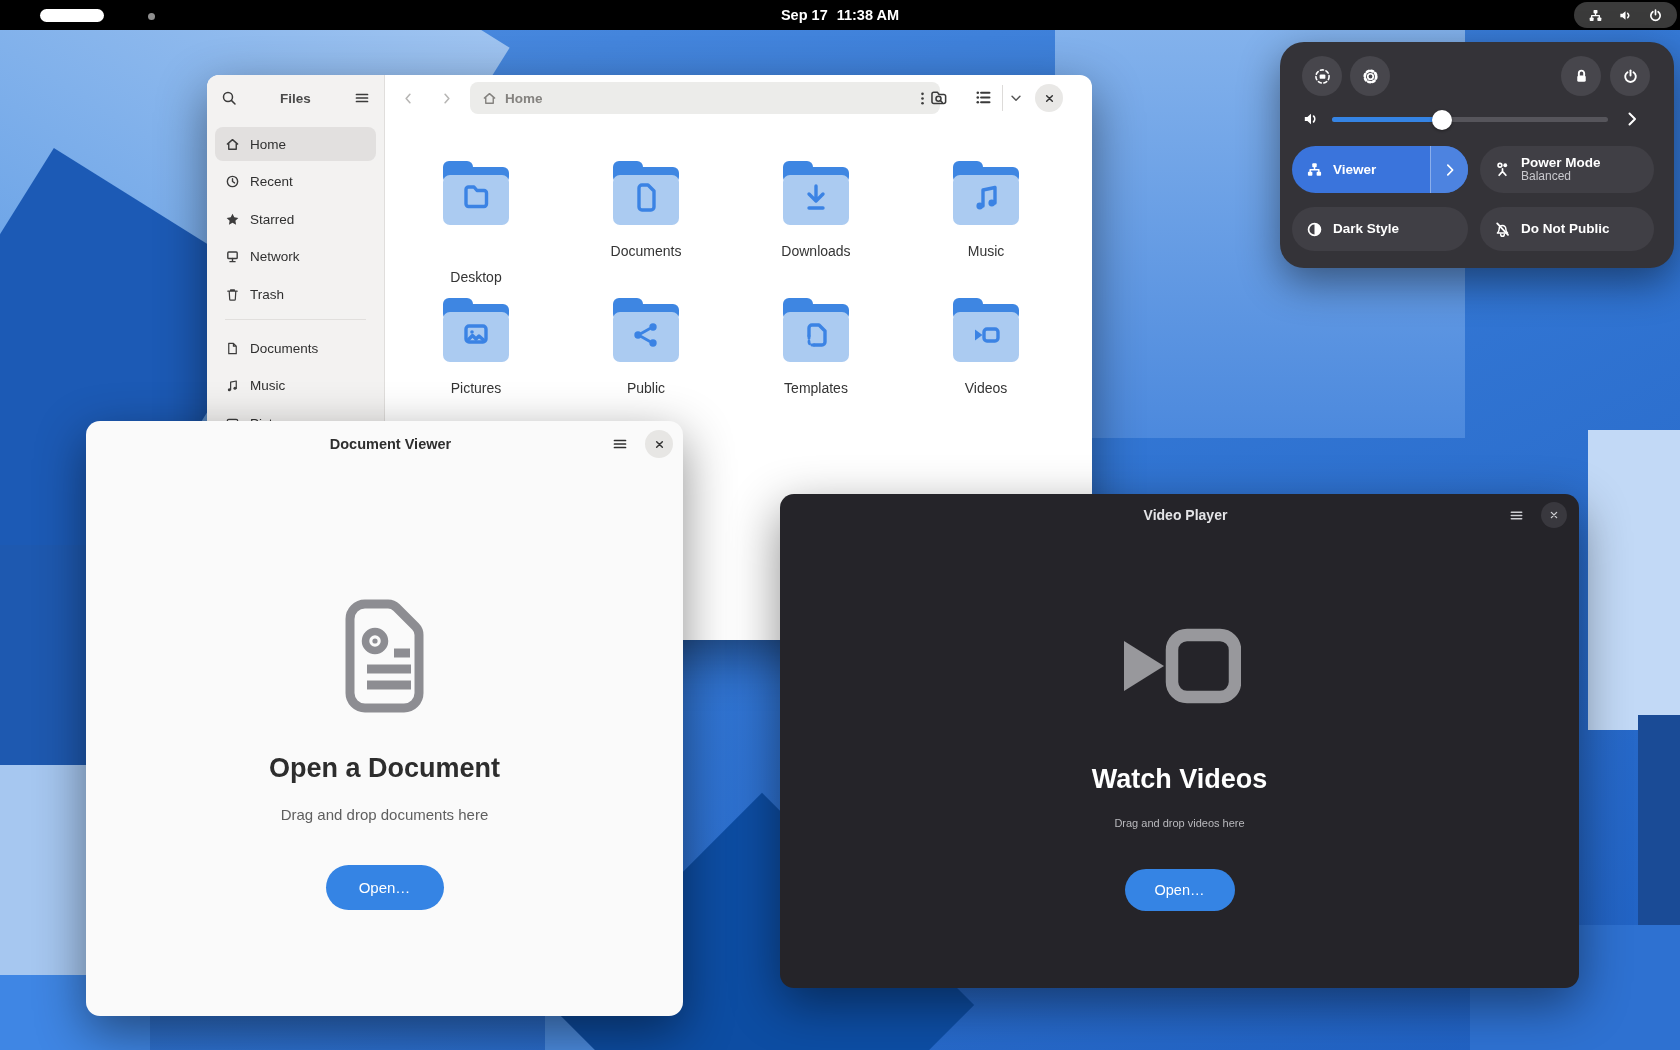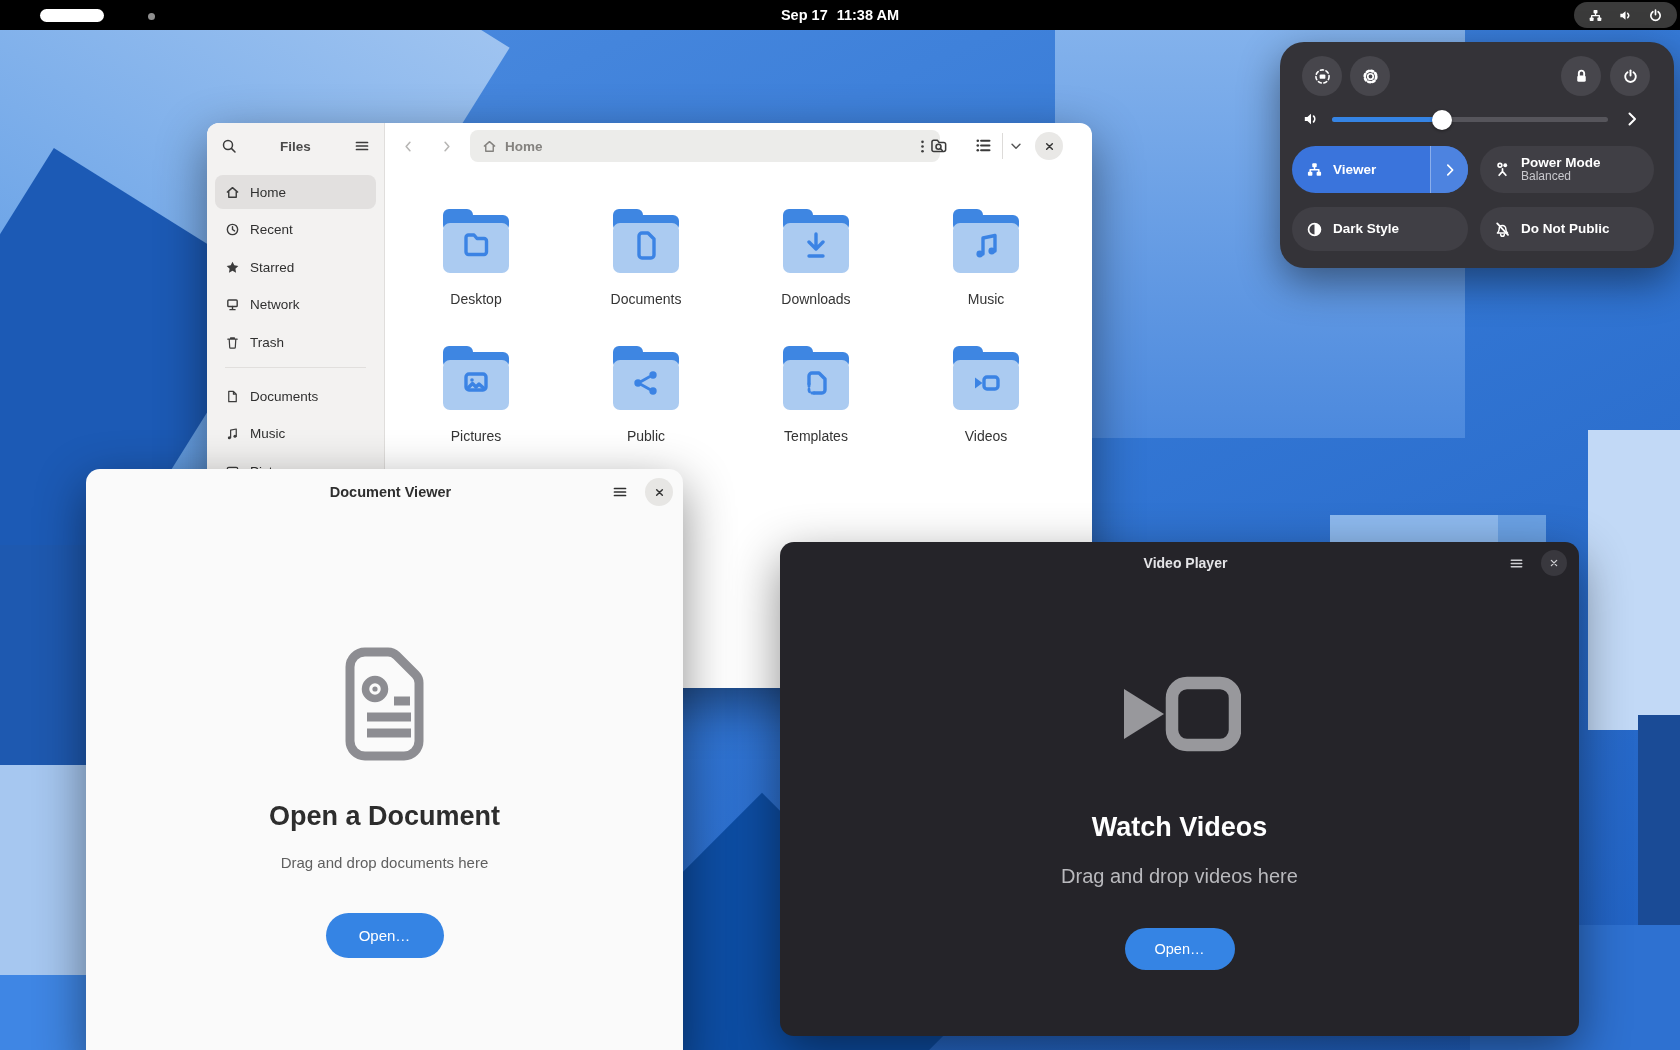--- a/index.html
+++ b/index.html
@@ -56,21 +56,21 @@
              padding:0 14px; gap:10px; overflow:hidden; }
   .qs-tile .ic { width:17px; height:17px; color:#fff; }
   .qs-tile .t-label { font-size:13.5px; font-weight:bold; color:#fff; line-height:1.15; }
   .qs-tile .t-sub { font-size:12px; font-weight:normal; color:#c9c9ce; }
   .qs-tile.active { background:#3a74dc; }
   .tile-arrow { position:absolute; right:0; top:0; width:38px; height:100%; background:#4d83e0;
                 border-left:1px solid rgba(255,255,255,.35); display:flex; align-items:center; justify-content:center; }
   .tile-arrow .ic { width:14px; height:14px; }
 
   
-  .window { position:absolute; box-shadow:0 16px 50px rgba(0,0,0,.45);margin-top:48px; }
+  .window { position:absolute; box-shadow:0 16px 50px rgba(0,0,0,.45); }
   .circ-btn { border-radius:50%; display:flex; align-items:center; justify-content:center; }
 
   
   .files { left:207px; top:75px; width:885px; height:565px; border-radius:12px; background:#fff; z-index:10; }
   .files-sidebar { position:absolute; left:0; top:0; width:178px; height:100%; background:#f3f2f1;
                    border-right:1px solid #e0dedc; border-radius:12px 0 0 12px; }
   .sb-head { position:relative; height:46px; display:flex; align-items:center; padding:0 14px; color:#3b3b3b; }
   .sb-head .ic { width:16px; height:16px; }
   .sb-title { position:absolute; left:0; right:0; text-align:center; font-size:13.5px; font-weight:bold; color:#4a4a4a; }
   .sb-head .menu { margin-left:auto; }
@@ -120,21 +120,21 @@
   
   .vidwin { left:780px; top:494px; width:799px; height:494px; border-radius:14px; background:#252429; z-index:30; }
   .vidwin .win-title { height:42px; color:#e4e4e7; font-size:14px; }
   .vidwin .menu-btn { position:absolute; left:723px; top:8px; width:26px; height:26px; color:#cfcfd3; display:flex; align-items:center; justify-content:center; }
   .vidwin .menu-btn .ic { width:15px; height:15px; }
   .vidwin .close-btn { position:absolute; left:761px; top:8px; width:26px; height:26px; background:#39383e; color:#cfcfd3; }
   .vidwin .close-btn .ic { width:12px; height:12px; }
   .vid-body { position:absolute; left:0; top:42px; right:0; bottom:0; display:flex; flex-direction:column; align-items:center; color:#fff; }
   .vid-icon { margin-top:92px; width:122px; height:78px; color:#98989c; }
   .vid-body .status-heading { margin-top:58px; color:#ffffff; }
-  .vid-body .status-sub { margin-top:22px; color:#b9b9bd; font-size:20px; }
+  .vid-body .status-sub { margin-top:22px; color:#b9b9bd; font-size:11px; }
   .vid-body .open-btn { margin-top:40px; width:110px; height:42px; font-size:14.5px; border-radius:21px; }
 </style>
 </head>
 <body>
 
 <div class="wallpaper">
   <div class="wp wp1"></div>
     <div class="wp wp2"></div>
     <div class="wp wp3"></div>
   <div class="wp wp4"></div>
@@ -325,21 +325,21 @@
     <div class="circ-btn files-close" style="left:650px;">
         <span class="ic">
           <svg viewBox="0 0 16 16" fill="none" stroke="currentColor" stroke-width="1.8" stroke-linecap="round" stroke-linejoin="round">
             <path d="M4.5 4.5 11.5 11.5M11.5 4.5 4.5 11.5"></path>
           </svg>
         </span>
       </div>
   </div>
 
   <div class="folder-grid" id="folder-grid">
-      <div class="folder-cell" style="left: 16px; top: 32px;">
+      <div class="folder-cell" style="left: 16px; top: 32px; gap: 26px;">
         <span class="ic" style="width: 80px; height: 80px;">
           <svg width="80" height="80" viewBox="0 0 80 80">
     <rect x="7" y="8" width="30" height="18" rx="6" fill="#3e86e2"></rect>
     <rect x="7" y="14" width="66" height="16" rx="6" fill="#3e86e2"></rect>
     <rect x="7" y="22" width="66" height="50" rx="7" fill="#abcbf1"></rect>
     <g fill="none" stroke="#3b83e4" stroke-width="3.4" stroke-linecap="round" stroke-linejoin="round">
               <path d="M30 39v-2.5a2.5 2.5 0 0 1 2.5-2.5h5.5l3 3.5h7a2.5 2.5 0 0 1 2.5 2.5V51a2.5 2.5 0 0 1-2.5 2.5H32.5A2.5 2.5 0 0 1 30 51Z"></path>
             </g>
   </svg>
         </span>

